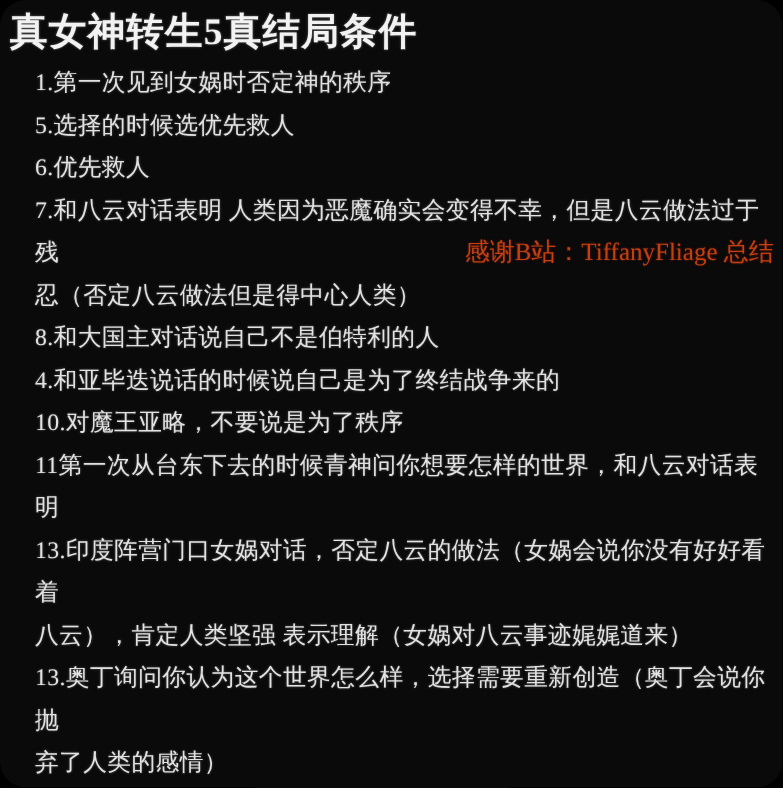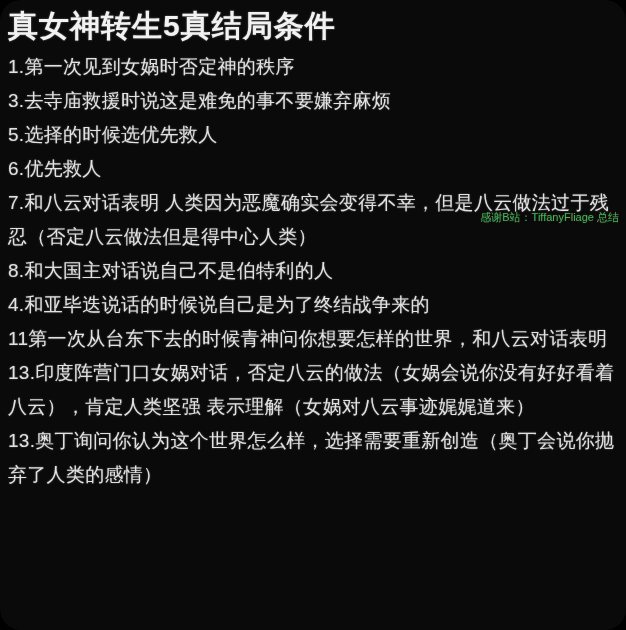--- a/index.html
+++ b/index.html
@@ -6,75 +6,75 @@
     margin: 0;
     padding: 0;
     background: #000;
   }
   .page {
     position: relative;
     width: 626px;
     height: 630px;
     background: #0a0a0a;
     overflow: hidden;
-    font-family: Liberation Sans, sans-serif;
+    font-family: Liberation Serif, serif;
     box-sizing: border-box;
     border-radius: 21px;
   }
   .title {
     margin: 0;
     padding: 6px 8px 0 8px;
     font-size: 30px;
     line-height: 40px;
     font-weight: bold;
     letter-spacing: 1px;
     color: #f2f2f2;
     text-shadow: 0 0 2px rgba(240,240,240,0.45);
     white-space: nowrap;
   }
   .list {
     margin-top: 4px;
     padding: 0 8px;
+    margin-left: 20px;
   }
   .item {
     margin: 0;
     color: #e2e2e2;
     font-size: 19px;
     line-height: 34px;
     letter-spacing: 0.3px;
     white-space: pre-line;
     text-shadow: 0 0 2px rgba(225,225,225,0.4);
   }
   .credit {
     position: absolute;
     top: 192px;
     right: 7px;
-    font-size: 11px;
+    font-size: 20px;
     line-height: 20px;
-    color: #22c55e;
+    color: #c2410c;
     text-shadow: 0 0 2px rgba(191,35,40,0.5);
     white-space: nowrap;
-    margin-top: 15px;
   }
 </style>
 </head>
 <body>
 
 <div class="page">
   <h1 class="title">真女神转生5真结局条件</h1>
 
   <div class="list">
     <p class="item">1.第一次见到女娲时否定神的秩序</p>
-    <p class="item">3.去寺庙救援时说这是难免的事不要嫌弃麻烦</p>
     <p class="item">5.选择的时候选优先救人</p>
     <p class="item">6.优先救人</p>
     <p class="item">7.和八云对话表明 人类因为恶魔确实会变得不幸，但是八云做法过于残
 忍（否定八云做法但是得中心人类）</p>
     <p class="item">8.和大国主对话说自己不是伯特利的人</p>
     <p class="item">4.和亚毕迭说话的时候说自己是为了终结战争来的</p>
+    <p class="item">10.对魔王亚略，不要说是为了秩序</p>
     <p class="item">11第一次从台东下去的时候青神问你想要怎样的世界，和八云对话表明</p>
     <p class="item">13.印度阵营门口女娲对话，否定八云的做法（女娲会说你没有好好看着
 八云），肯定人类坚强 表示理解（女娲对八云事迹娓娓道来）</p>
     <p class="item">13.奥丁询问你认为这个世界怎么样，选择需要重新创造（奥丁会说你抛
 弃了人类的感情）</p>
   </div>
 
   <div class="credit">感谢B站：TiffanyFliage 总结</div>
 </div>
 

